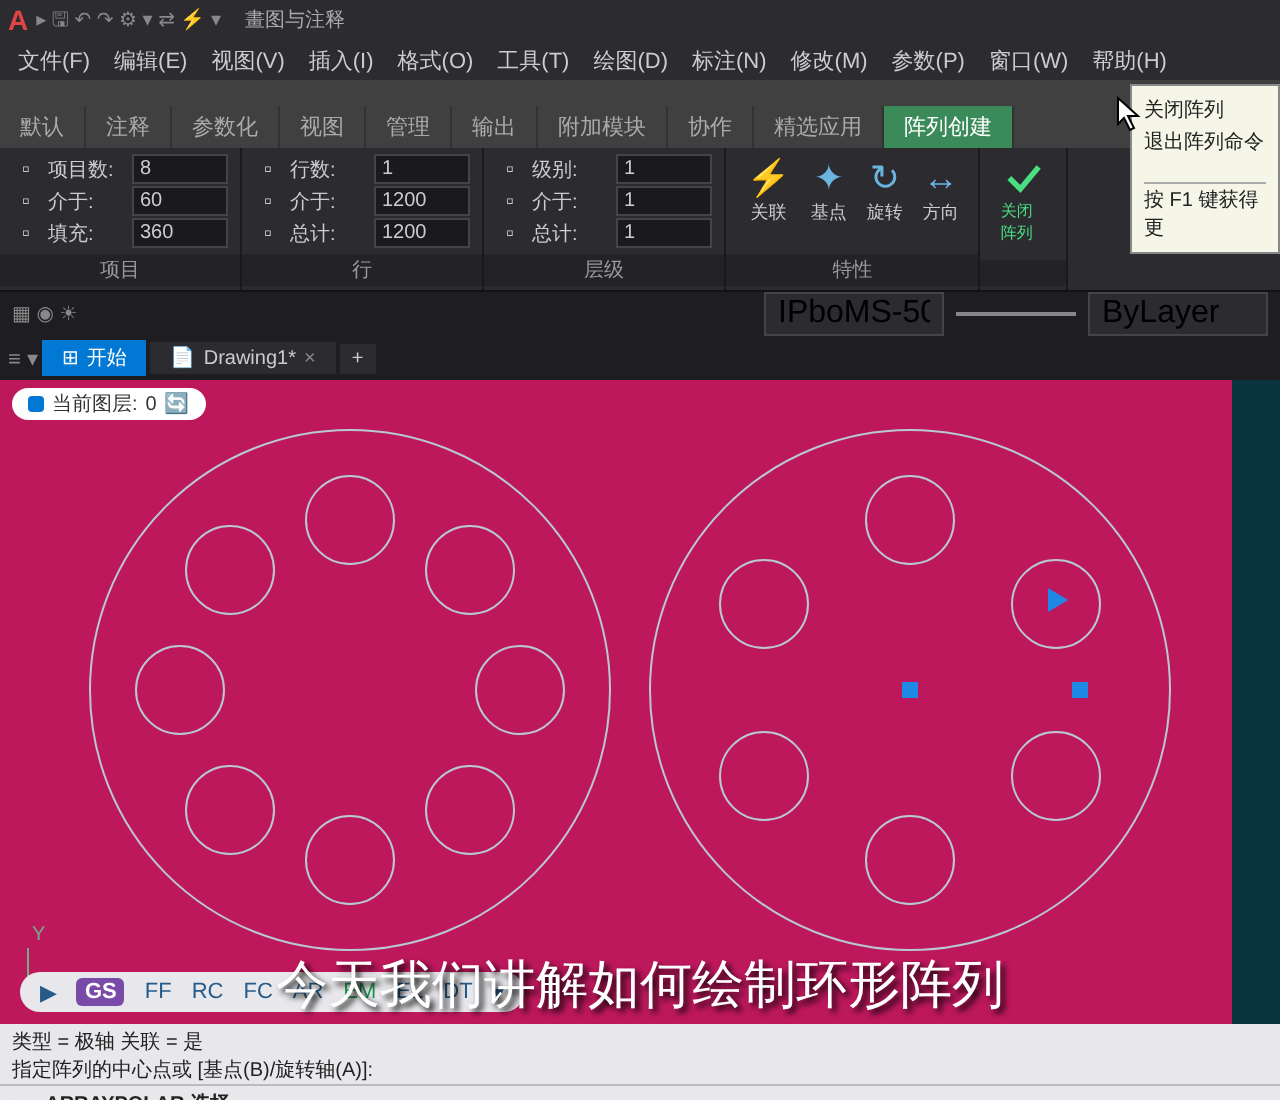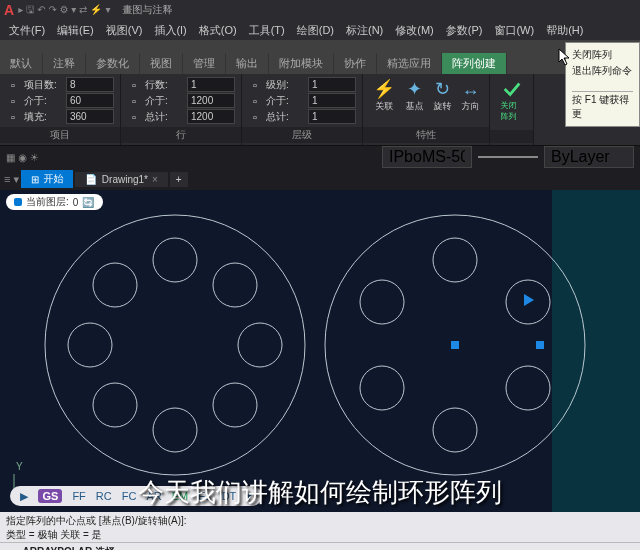--- a/index.html
+++ b/index.html
@@ -25,21 +25,21 @@
 .btn-grid{display:flex;gap:2px;align-items:center}
 .rbtn{display:flex;flex-direction:column;align-items:center;padding:2px 4px;font-size:9px;color:#ccc}
 .rbtn svg{width:22px;height:22px}
 .check-btn{color:#4ade80}
 .quickbar{height:22px;background:#1e1e22;display:flex;align-items:center;padding:0 6px;gap:6px}
 .qb-item{font-size:10px;color:#888}
 .layer-combo{background:#2b2b30;border:1px solid #444;padding:1px 6px;font-size:16px;width:90px}
 .doc-tabs{height:22px;background:#1e1e22;display:flex;align-items:center;padding:0 4px;gap:2px}
 .doc-tab{background:#2b2b30;padding:2px 10px;font-size:10px;color:#ccc;display:flex;align-items:center;gap:4px}
 .doc-tab.start{background:#0078d4;color:#fff}
-.canvas{position:relative;width:552px;height:322px;background:#0f172a}
+.canvas{position:relative;width:616px;height:322px;background:#be185d}
 .layer-chip{position:absolute;top:4px;left:6px;background:#fff;color:#333;border-radius:10px;padding:1px 8px;font-size:10px;display:flex;align-items:center;gap:4px}
 .layer-chip .dot{width:8px;height:8px;background:#0078d4;border-radius:2px}
 .canvas svg{position:absolute;top:0;left:0}
 .cmd-shortcuts{position:absolute;bottom:6px;left:10px;background:#e8e8ec;border-radius:14px;padding:3px 10px;display:flex;gap:10px;font-size:11px;align-items:center}
 .cmd-shortcuts .gs{background:#7a4aa8;color:#fff;padding:1px 4px;border-radius:3px;font-weight:bold}
 .cmd-shortcuts span{color:#265a88}
 .cmd-shortcuts .em{color:#1a9950}
 .cmdline{background:#e8e8ec;color:#222;font-size:10px;padding:2px 6px;height:30px}
 .cmdline-input{background:#e8e8ec;display:flex;align-items:center;padding:2px 6px;height:18px;font-size:10px;color:#222;gap:6px;border-top:1px solid #bbb}
 .cmdline-input .chev{color:#888}
@@ -250,22 +250,22 @@
       <span>FC</span>
       <span>AR</span>
       <span class="em">EM</span>
       <span>EL</span>
       <span>DT</span>
       <span>▾</span>
   </div>
 </div>
 
 <div class="cmdline">
+  <div>类型 = 极轴  关联 = 是</div>
   <div>指定阵列的中心点或 [基点(B)/旋转轴(A)]:</div>
-  <div>类型 = 极轴  关联 = 是</div>
 </div>
 <div class="cmdline-input">
   <span class="chev">▸_</span>
     <b>ARRAYPOLAR 选择</b>
 </div>
 
 <div class="status">
   
   
   

